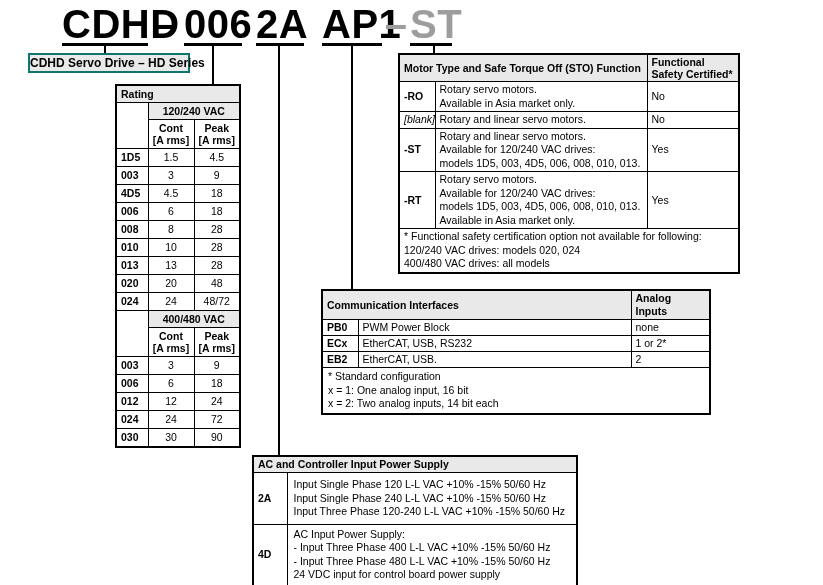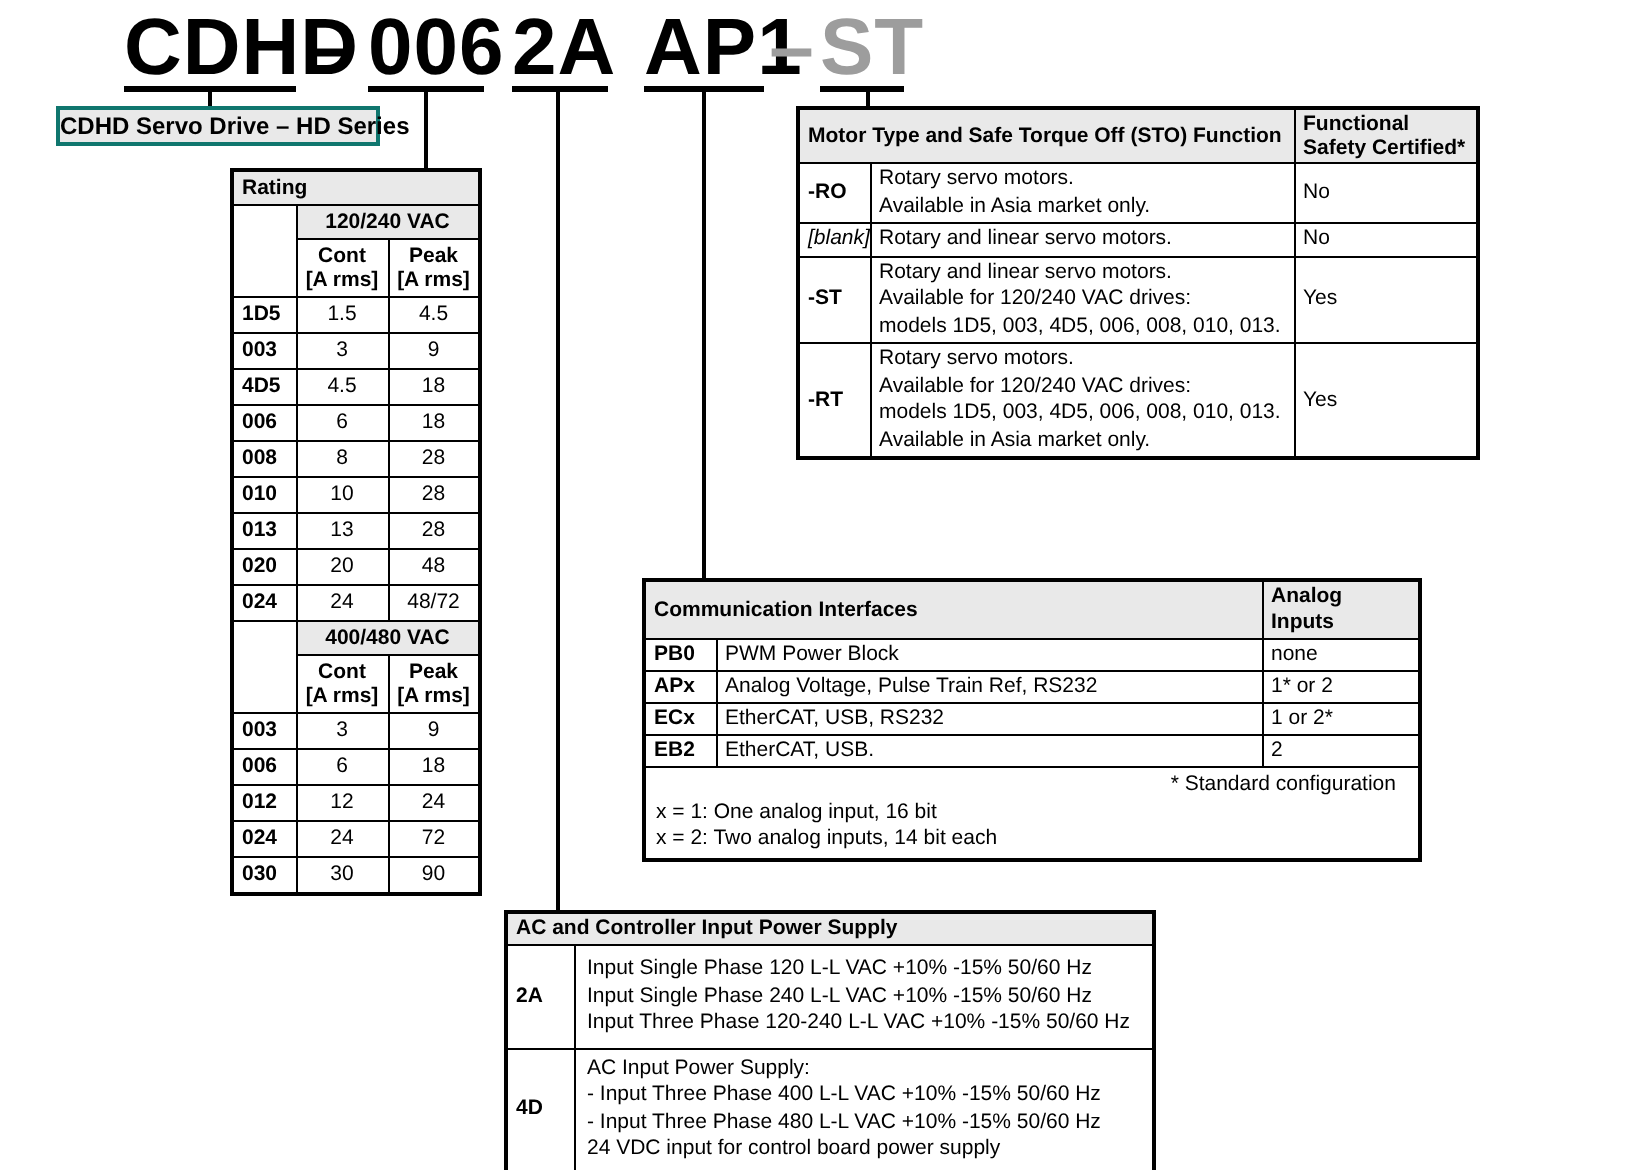--- a/index.html
+++ b/index.html
@@ -29,21 +29,21 @@
     position:absolute;border-collapse:collapse;table-layout:fixed;
     font-size:10.5px;background:#fff;border:2px solid #000;
   }
   .tbl td{border:1px solid #000;padding:1px 4px;vertical-align:middle;line-height:13px;}
   .tbl .hdr{background:#e9e9e9;font-weight:bold;}
   .tbl .lbl{font-weight:bold;}
   .tbl .ctr{text-align:center;}
   .tbl .two-line div{line-height:12px;}
   .tbl .desc div{line-height:13.5px;}
   .footnote div{line-height:13.5px;}
-  .foot-right{text-align:right;padding-right:6px;}
+  .foot-right{text-align:left;padding-right:6px;}
   .blank-code{font-style:italic;font-weight:normal;}
   
   .rating tr.trow td{height:15px;}
   .rating td.vac-hdr{height:14px;}
   .rating td.title-row{height:14px;margin-top:12px;}
   .rating td.colhead{height:26px;text-align:center;font-weight:bold;}
 </style>
 </head>
 <body>
 
@@ -215,45 +215,47 @@
   <tr>
     <td class="lbl">-RT</td>
     <td class="desc">
       <div>Rotary servo motors.</div>
       <div>Available for 120/240 VAC drives:</div>
       <div>models 1D5, 003, 4D5, 006, 008, 010, 013.</div>
       <div>Available in Asia market only.</div>
     </td>
     <td>Yes</td>
   </tr>
+  <tr>
+    <td colspan="3" class="footnote">
+      <div>* Functional safety certification option not available for following:</div>
+      <div>120/240 VAC drives: models 020, 024</div>
+      <div>400/480 VAC drives: all models</div>
+    </td>
+  </tr>
 </tbody>
   </table>
 
 <table class="tbl" style="left:321px;top:289px;width:388px;">
   <colgroup>
       <col style="width:36px">
       <col style="width:273px">
       <col style="width:79px">
     </colgroup>
   <tbody>
       <tr style="height:16px;">
     <td colspan="2" class="hdr">Communication Interfaces</td>
     <td class="hdr">Analog Inputs</td>
   </tr>
   <tr style="height:16px;">
         <td class="lbl">PB0</td>
         <td>PWM Power Block</td>
         <td>none</td>
       </tr>
   <tr style="height:16px;">
-        <td class="lbl">APx</td>
-        <td>Analog Voltage, Pulse Train Ref, RS232</td>
-        <td>1* or 2</td>
-      </tr>
-  <tr style="height:16px;">
         <td class="lbl">ECx</td>
         <td>EtherCAT, USB, RS232</td>
         <td>1 or 2*</td>
       </tr>
   <tr style="height:16px;">
         <td class="lbl">EB2</td>
         <td>EtherCAT, USB.</td>
         <td>2</td>
       </tr>
   <tr>

